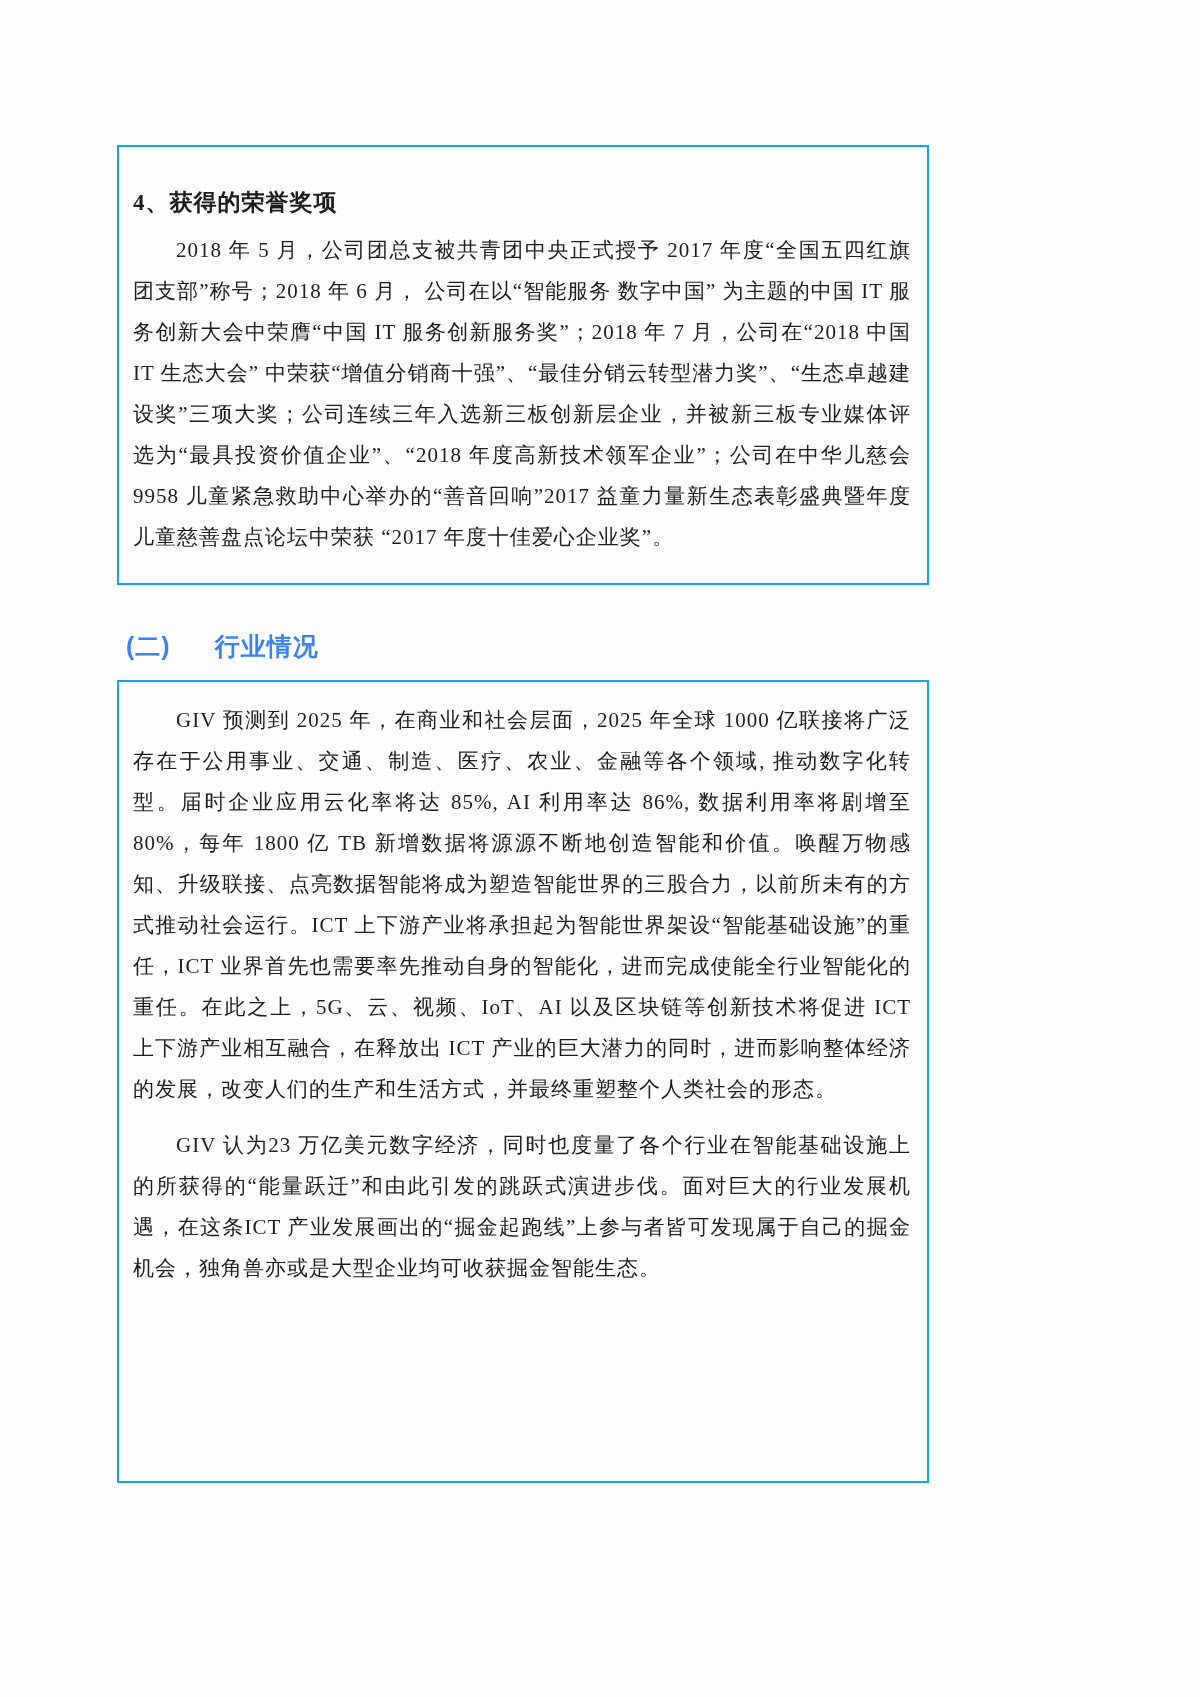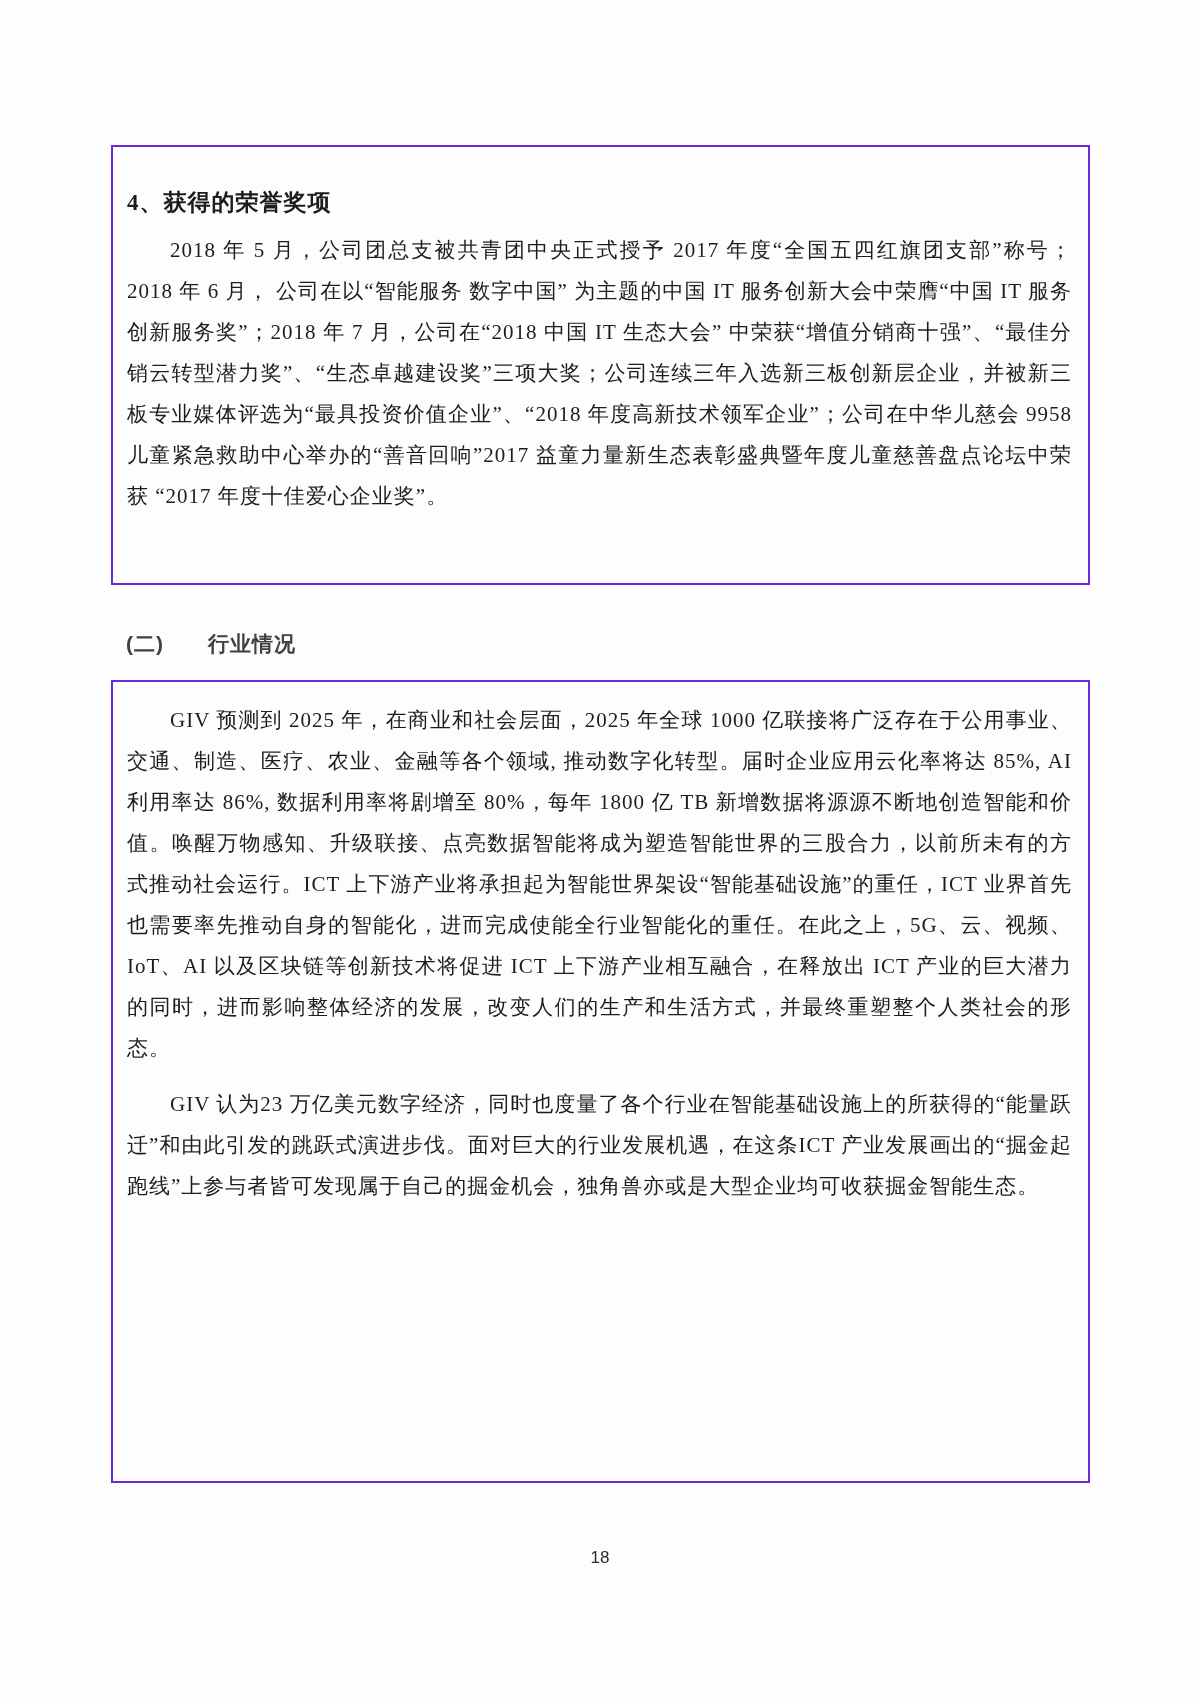--- a/index.html
+++ b/index.html
@@ -11,24 +11,24 @@
     position: relative;
     width: 1200px;
     height: 1697px;
     background: #fdfdfd;
     font-family: "Liberation Serif", "DejaVu Serif", serif;
     color: #1c1c1c;
     overflow: hidden;
   }
   .text-box {
     position: absolute;
-    left: 111px;
-    width: 979px;
+    left: 117px;
+    width: 812px;
     box-sizing: border-box;
-    border: 2px solid #6d28d9;
+    border: 2px solid #0ea5e9;
     background: #fdfdfd;
     overflow: hidden;
   }
   #honors-box {
     top: 145px;
     height: 440px;
     padding: 40px 16px 0 14px;
   }
   #industry-box {
     top: 680px;
@@ -52,23 +52,23 @@
     font-family: Liberation Serif, serif;
   }
   #honors-box .body-para {
     margin-top: 12px;
   }
   .section-heading {
     position: absolute;
     left: 126px;
     top: 630px;
     font-family: "Liberation Sans", "DejaVu Sans", sans-serif;
-    font-size: 21px;
+    font-size: 25px;
     font-weight: bold;
-    color: #404040;
+    color: #3b82f6;
     letter-spacing: 1px;
   }
   .section-heading .sec-num {
     display: inline-block;
     margin-right: 44px;
   }
   .page-footer {
     position: absolute;
     top: 1548px;
     left: 0;
@@ -91,17 +91,14 @@
 
   <div class="section-heading">
     <span class="sec-num">(二)</span><span>行业情况</span>
   </div>
 
   <div class="text-box" id="industry-box">
     <p class="body-para">GIV 预测到 2025 年，在商业和社会层面，2025 年全球 1000 亿联接将广泛存在于公用事业、交通、制造、医疗、农业、金融等各个领域, 推动数字化转型。届时企业应用云化率将达 85%, AI 利用率达 86%, 数据利用率将剧增至 80%，每年 1800 亿 TB 新增数据将源源不断地创造智能和价值。唤醒万物感知、升级联接、点亮数据智能将成为塑造智能世界的三股合力，以前所未有的方式推动社会运行。ICT 上下游产业将承担起为智能世界架设“智能基础设施”的重任，ICT 业界首先也需要率先推动自身的智能化，进而完成使能全行业智能化的重任。在此之上，5G、云、视频、IoT、AI 以及区块链等创新技术将促进 ICT 上下游产业相互融合，在释放出 ICT 产业的巨大潜力的同时，进而影响整体经济的发展，改变人们的生产和生活方式，并最终重塑整个人类社会的形态。</p>
     <p class="body-para">GIV 认为23 万亿美元数字经济，同时也度量了各个行业在智能基础设施上的所获得的“能量跃迁”和由此引发的跳跃式演进步伐。面对巨大的行业发展机遇，在这条ICT 产业发展画出的“掘金起跑线”上参与者皆可发现属于自己的掘金机会，独角兽亦或是大型企业均可收获掘金智能生态。</p>
   </div>
 
-  <div class="page-footer">
-    <span>18</span>
-  </div>
 
 </div>
 
 </body></html>

